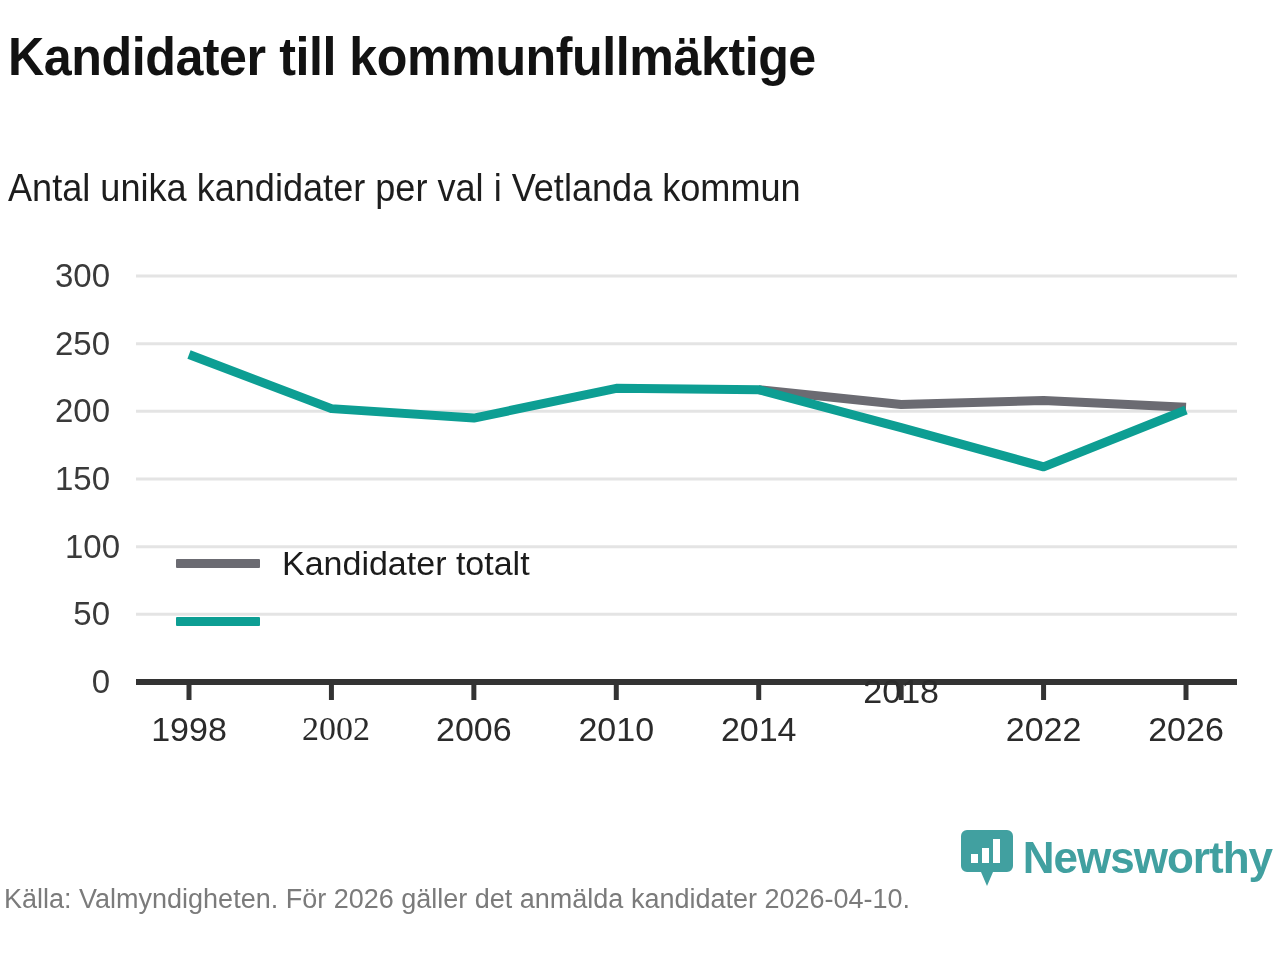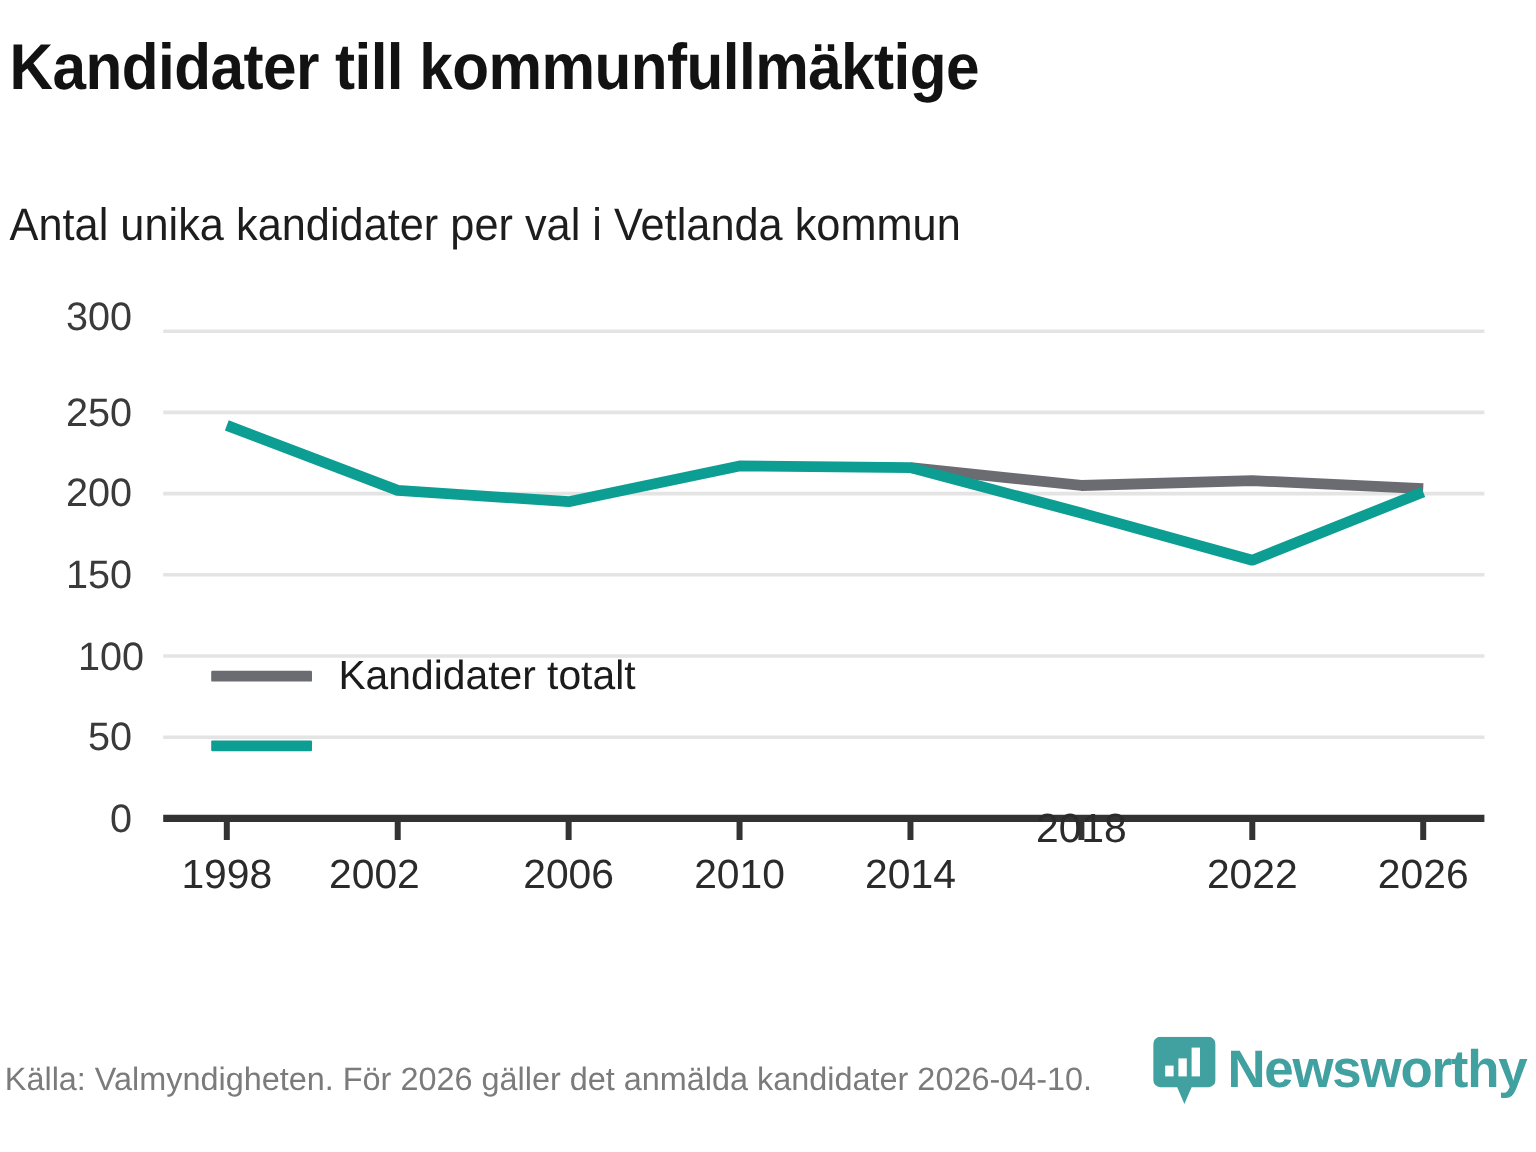--- a/index.html
+++ b/index.html
@@ -108,21 +108,21 @@
     position: absolute;
     left: 4px;
     top: 884px;
     font-size: 27px;
     color: #7b7b7b;
     white-space: nowrap;
   }
   .logo {
     position: absolute;
     right: 8px;
-    top: 862px;
+    top: 828px;
     display: flex;
     align-items: center;
     height: 60px;
     justify-content: center;
   }
   .logo-mark {
     width: 52px;
     height: 56px;
     margin-right: 10px;
     flex: 0 0 auto;
@@ -172,25 +172,25 @@
     </svg>
   </div>
 
   <div id="y-axis-ticks">
       <div class="ytick" style="left: 0px; top: 682px;">0</div>
       <div class="ytick" style="left: 0px; top: 614.333px;">50</div>
       <div class="ytick" style="left: 0px; top: 546.667px; padding-left: 10px;">100</div>
       <div class="ytick" style="left: 0px; top: 479px;">150</div>
       <div class="ytick" style="left: 0px; top: 411.333px;">200</div>
       <div class="ytick" style="left: 0px; top: 343.667px;">250</div>
-      <div class="ytick" style="left: 0px; top: 264px;">300</div>
+      <div class="ytick" style="left: 0px; top: 276px;">300</div>
     </div>
   <div id="x-axis-ticks">
       <div class="xtick" style="left: 189px; top: 710px;">1998</div>
-      <div class="xtick" style="left: 312px; top: 710px;">2002</div>
+      <div class="xtick" style="left: 336px; top: 710px; font-family: Liberation Serif, serif;">2002</div>
       <div class="xtick" style="left: 473.857px; top: 710px;">2006</div>
       <div class="xtick" style="left: 616.286px; top: 710px;">2010</div>
       <div class="xtick" style="left: 758.714px; top: 710px;">2014</div>
       <div class="xtick" style="left: 901.143px; top: 672px;">2018</div>
       <div class="xtick" style="left: 1043.57px; top: 710px;">2022</div>
       <div class="xtick" style="left: 1186px; top: 710px;">2026</div>
     </div>
 
   <div class="legend">
     <div class="legend-row">

